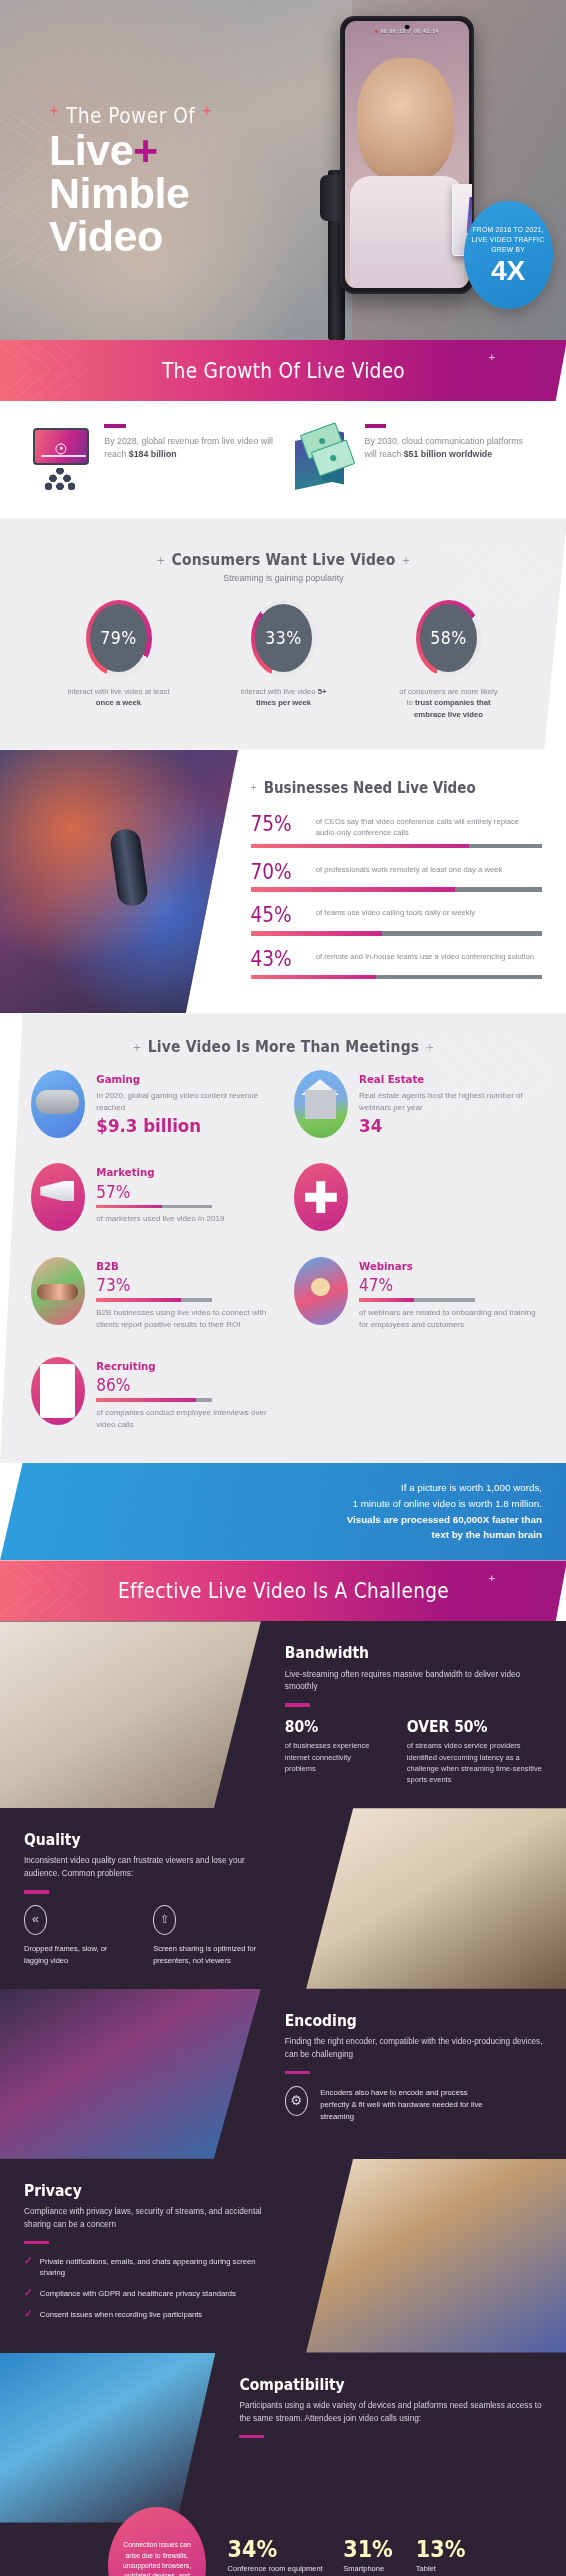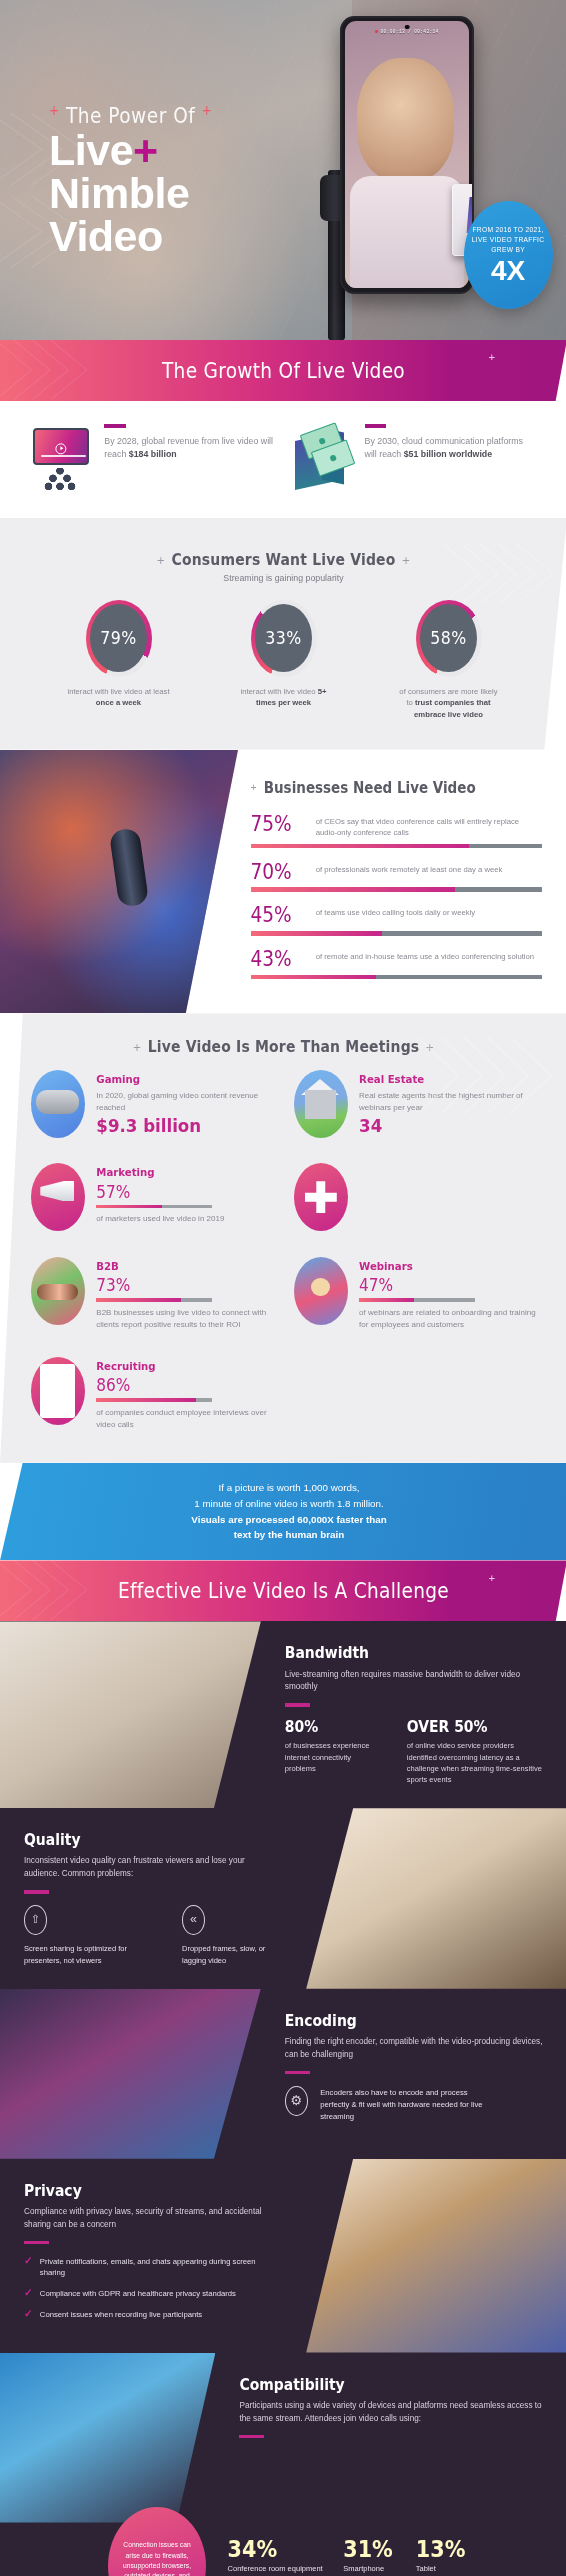--- a/index.html
+++ b/index.html
@@ -291,21 +291,21 @@
     content:""; position:absolute; left:9.3px; top:7.2px; width:35px;height:54px;background:#fff;border-radius:2.1px;
   }
 
   
   .bluebox{
     position:relative;
     background:linear-gradient(100deg,#2e9ede,#2a7fc6);
     color:#fff; padding:17.5px 25px 17.5px 36px; text-align:right;
     clip-path: polygon(4% 0, 100% 0, 100% 100%, 0 100%);
   }
-  .bluebox p{ font-size:9.8px; line-height:1.6; font-weight:300;text-align:center;}
+  .bluebox p{ font-size:9.8px; line-height:1.6; font-weight:300;}
   .bluebox p b{ font-weight:bold;}
 
   
   .dark{ background:#2e2235; color:#e8e4ec;}
   .darkrow{ display:flex; position:relative; min-height:170px; overflow:hidden;}
   .darkrow.rev{ flex-direction:row-reverse;}
   .dark-img{ width:46%; position:relative; overflow:hidden;}
   .dark-txt{ flex:1; padding:23px 24px;}
   .dark-txt h3{ font-size:15.5px; color:#fff; font-weight:bold; margin-bottom:6.2px;
     font-family:"DejaVu Sans Condensed","Liberation Sans",sans-serif;}
@@ -672,40 +672,40 @@
         <h3>Bandwidth</h3>
         <p class="lead">Live-streaming often requires massive bandwidth to deliver video smoothly</p>
         <div class="mdash"></div>
         <div class="dark-stats">
           <div class="dark-stat" style="flex:0 0 98px">
             <div class="n">80%</div>
             <div class="d">of businesses experience internet connectivity problems</div>
           </div>
           <div class="dark-stat">
             <div class="n">OVER 50%</div>
-            <div class="d">of online video service providers identified overcoming latency as a challenge when streaming time-sensitive sports events</div>
+            <div class="d">of streams video service providers identified overcoming latency as a challenge when streaming time-sensitive sports events</div>
           </div>
         </div>
       </div>
     </div>
 
     <div class="darkrow rev">
       <div class="dark-img img-desk diag-r"></div>
       <div class="dark-txt">
         <h3>Quality</h3>
         <p class="lead">Inconsistent video quality can frustrate viewers and lose your audience. Common problems:</p>
         <div class="mdash"></div>
         <div class="dark-icons">
           <div class="dark-ic-item">
+            <div class="dicon chev"></div>
+            <p>Dropped frames, slow, or lagging video</p>
+          </div>
+          <div class="dark-ic-item">
             <div class="dicon share"></div>
             <p>Screen sharing is optimized for presenters, not viewers</p>
-          </div>
-          <div class="dark-ic-item">
-            <div class="dicon chev"></div>
-            <p>Dropped frames, slow, or lagging video</p>
           </div>
         </div>
       </div>
     </div>
 
     <div class="darkrow">
       <div class="dark-img img-timeline diag-l"></div>
       <div class="dark-txt">
         <h3>Encoding</h3>
         <p class="lead">Finding the right encoder, compatible with the video-producing devices, can be challenging</p>

